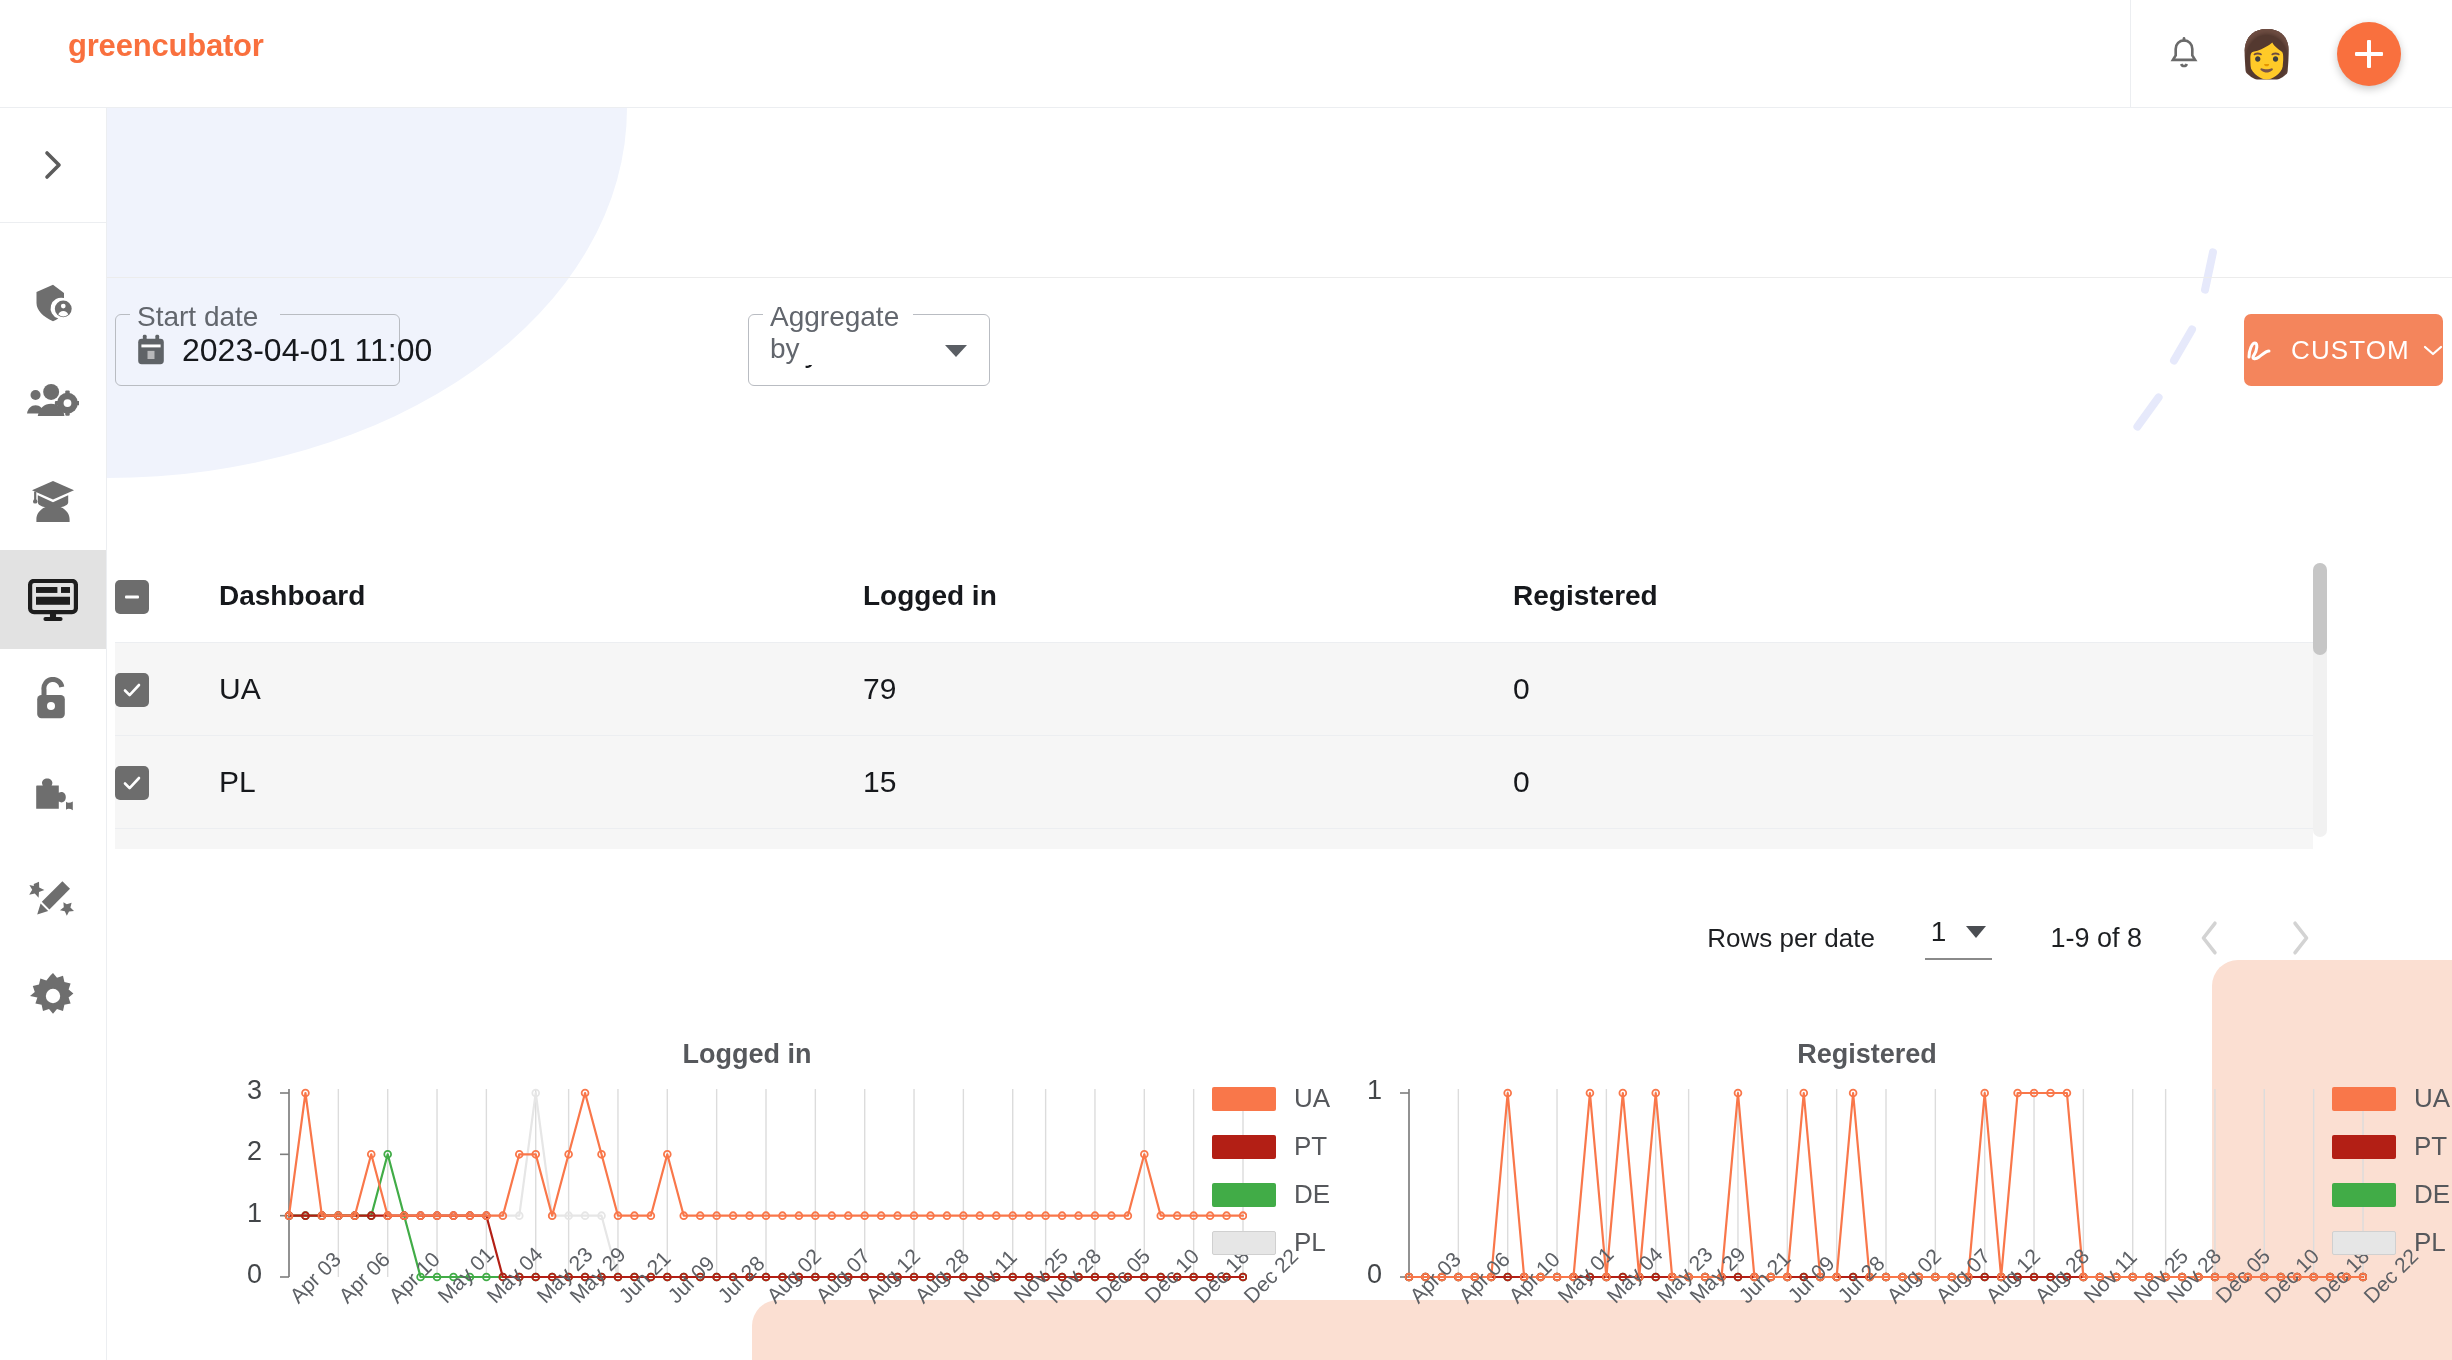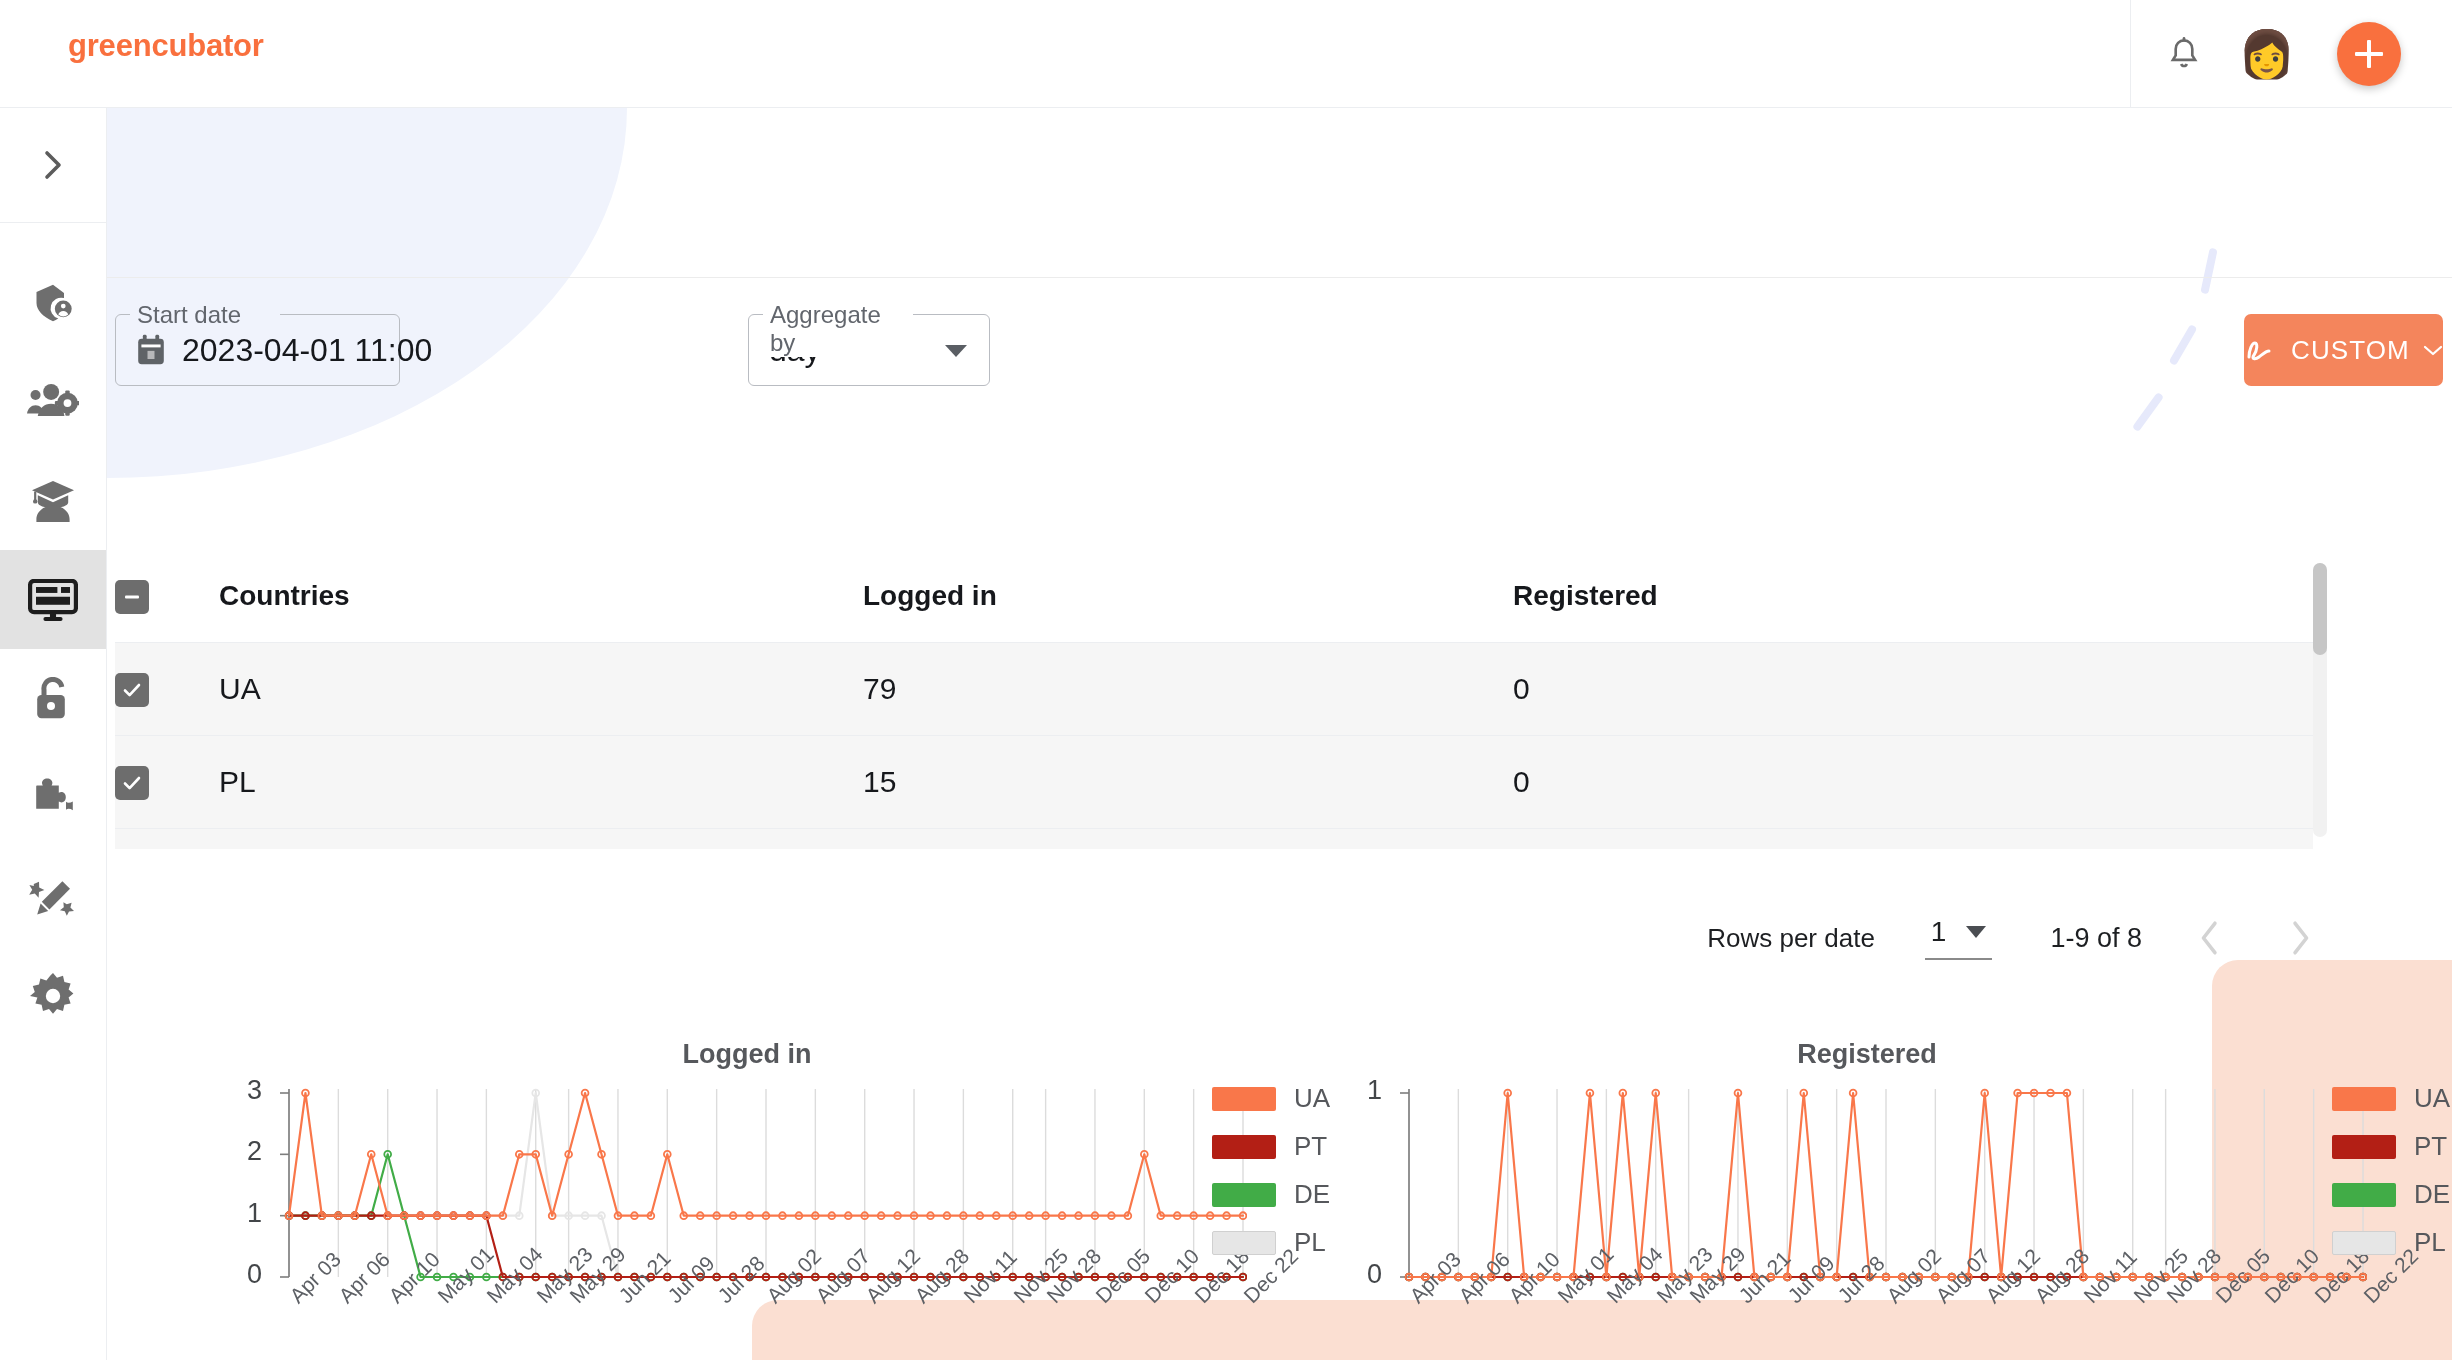--- a/index.html
+++ b/index.html
@@ -121,21 +121,21 @@
   .filters{
     position:absolute; left:0; top:170px; width:2345px; height:168px; z-index:5;
   }
   .field{
     position:absolute; top:36px; height:72px;
     border:1px solid #b9bcc2; border-radius:6px; background:transparent;
     display:flex; align-items:center; padding:0 20px; cursor:text;
   }
   .field .legend{
     position:absolute; top:-14px; left:14px; padding:0 7px;
-    font-size:24px; color:#62666d; background:#f0f3fc;
+    font-size:28px; color:#62666d; background:#f0f3fc;
   }
   .field.on-white .legend{ background:#ffffff; }
   .field .val{ font-size:32px; color:#16181c; white-space:nowrap; }
   .cal{ width:30px;height:32px; margin-right:16px; flex:0 0 auto; }
 
   #f-start{ left:8px;  width:285px; }
   #f-end  { left:324px; width:285px; }
   #f-agg  { left:641px; width:242px; }
   .caret{
     position:absolute; right:22px; top:50%; margin-top:-5px;
@@ -383,21 +383,21 @@
     <table>
       <thead>
         <tr>
           <th class="col-chk">
             <span class="chkbox">
               <svg width="20" height="20" viewBox="0 0 20 20">
                 <rect x="3" y="8.6" width="14" height="2.8" fill="#fff" rx="1"></rect>
               </svg>
             </span>
           </th>
-          <th class="col-country">Countries</th>
+          <th class="col-country">Dashboard</th>
           <th class="col-logged">Logged in</th>
           <th class="col-reg">Registered</th>
         </tr>
       </thead>
       <tbody>
         <tr>
           <td>
             <span class="chkbox">
               <svg width="22" height="22" viewBox="0 0 22 22" fill="none" stroke="#fff" stroke-width="2.6" stroke-linecap="round" stroke-linejoin="round">
                 <path d="M4 11.5l4.6 4.6L18 6"></path>

